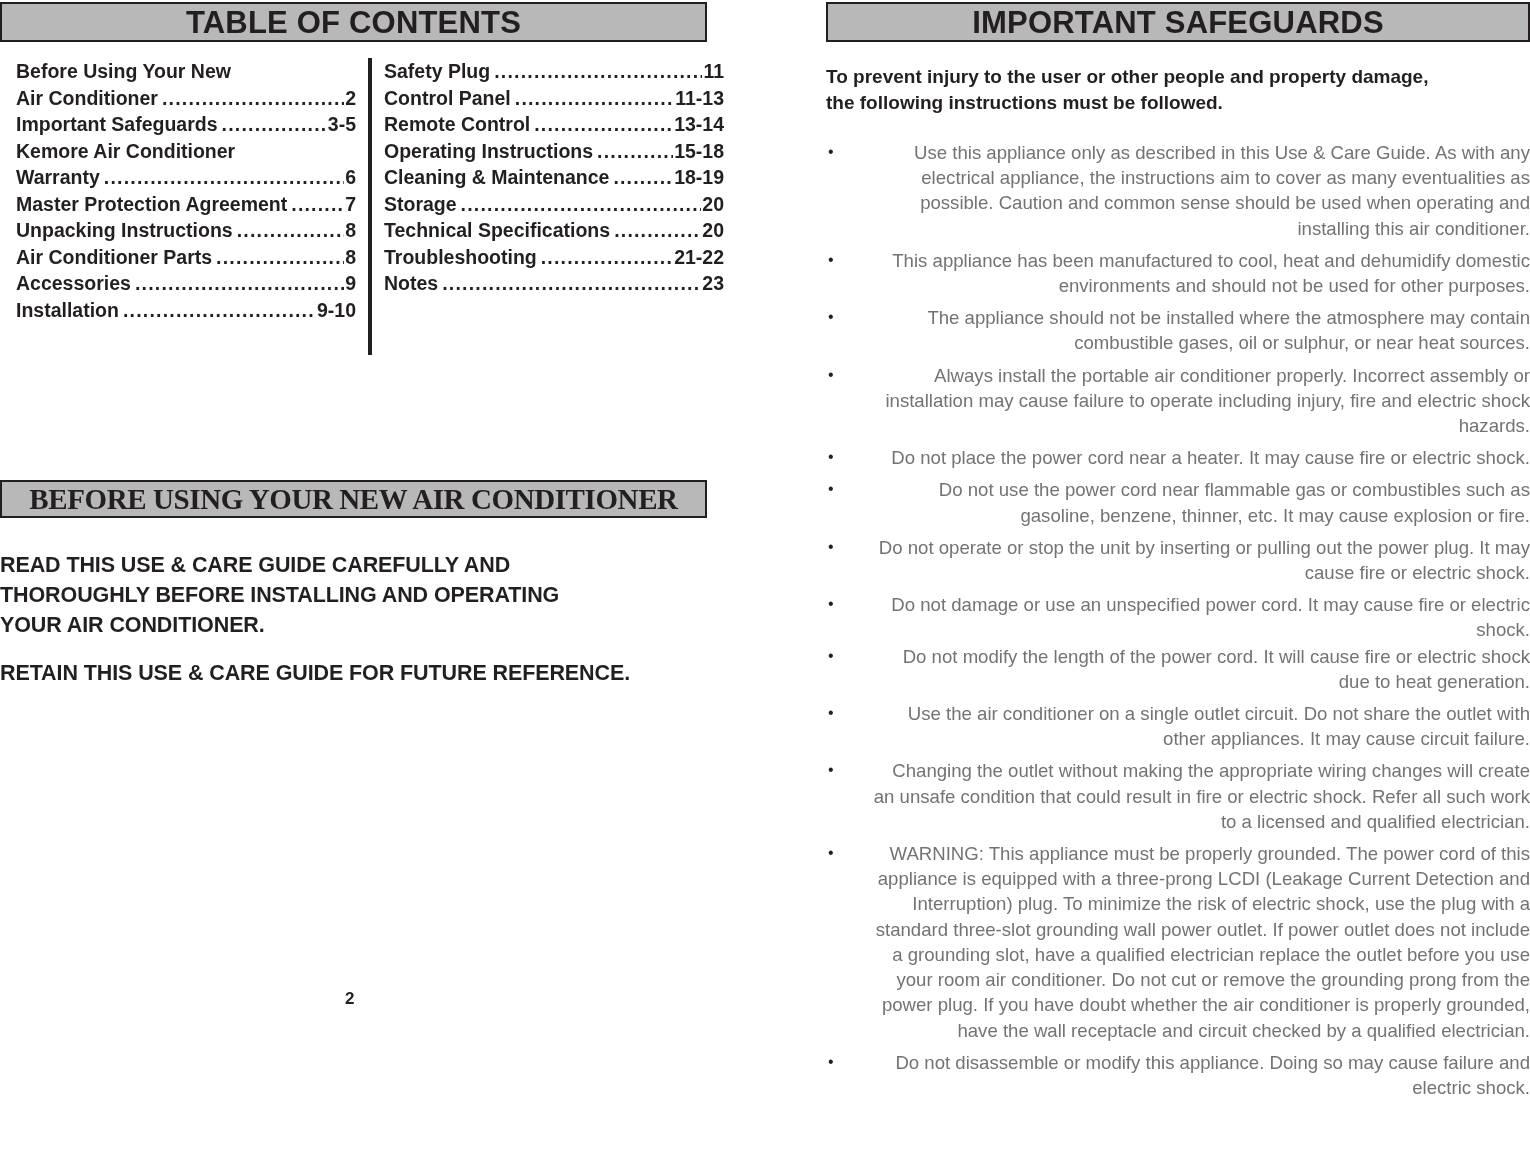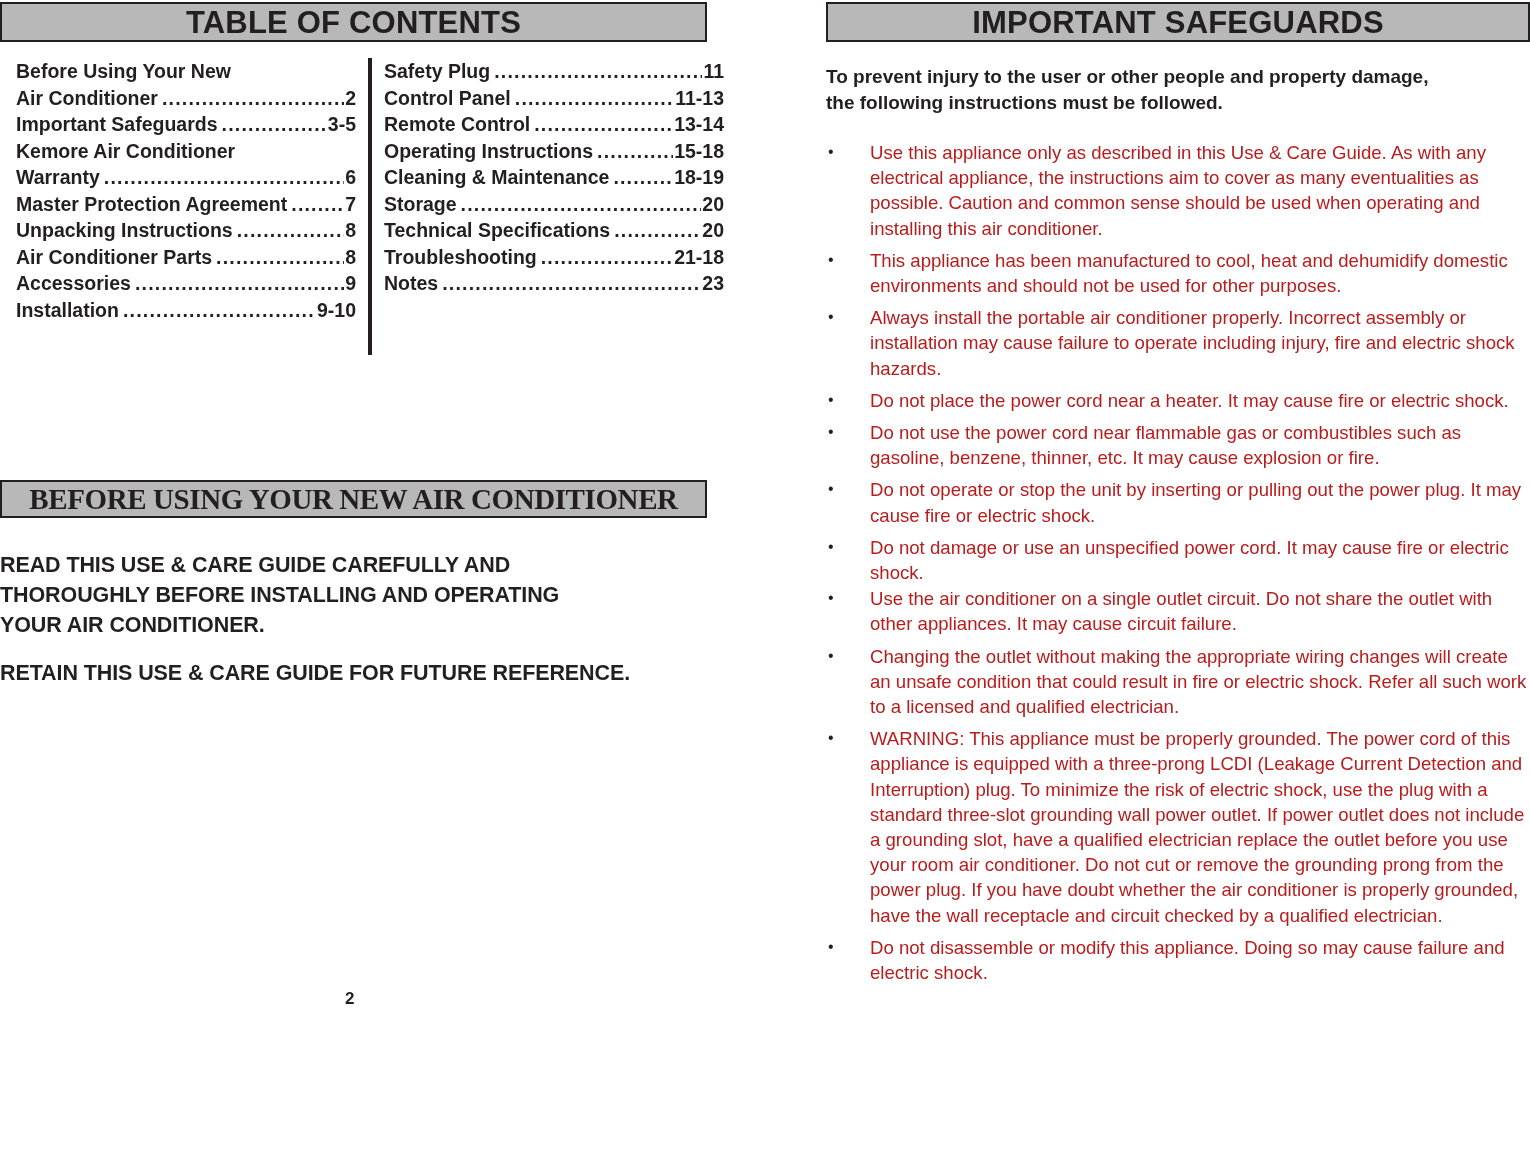--- a/index.html
+++ b/index.html
@@ -136,23 +136,23 @@
     width: 704px;
     margin: 0;
     padding: 0;
     list-style: none;
   }
   .bullet-item {
     position: relative;
     padding-left: 44px;
     font-size: 18.6px;
     line-height: 25.2px;
-    color: #b91c1c;
+    color: #737373;
     margin-bottom: 7px;
-    text-align: left;
+    text-align: right;
   }
   .bullet-item::before {
     content: "\2022";
     position: absolute;
     left: 2px;
     top: -1px;
     font-size: 16px;
     line-height: 25.2px;
     color: #231f20;
   }
@@ -305,21 +305,21 @@
           <span class="toc-label">Technical Specifications</span>
           <span class="toc-leader">............................................................</span>
           <span class="toc-page">20</span>
         </span>
       </div>
 
       <div class="toc-entry">
         <span class="toc-row">
           <span class="toc-label">Troubleshooting</span>
           <span class="toc-leader">............................................................</span>
-          <span class="toc-page">21-18</span>
+          <span class="toc-page">21-22</span>
         </span>
       </div>
 
       <div class="toc-entry">
         <span class="toc-row">
           <span class="toc-label">Notes</span>
           <span class="toc-leader">............................................................</span>
           <span class="toc-page">23</span>
         </span>
       </div>
@@ -350,24 +350,26 @@
   </div>
 
   <div class="intro-text">
     <span class="line">To prevent injury to the user or other people and property damage,</span>
     <span class="line">the following instructions must be followed.</span>
   </div>
 
   <ul class="bullet-list">
     <li class="bullet-item">Use this appliance only as described in this Use &amp; Care Guide. As with any electrical appliance, the instructions aim to cover as many eventualities as possible. Caution and common sense should be used when operating and installing this air conditioner.</li>
     <li class="bullet-item">This appliance has been manufactured to cool, heat and dehumidify domestic environments and should not be used for other purposes.</li>
+    <li class="bullet-item">The appliance should not be installed where the atmosphere may contain combustible gases, oil or sulphur, or near heat sources.</li>
     <li class="bullet-item">Always install the portable air conditioner properly. Incorrect assembly or installation may cause failure to operate including injury, fire and electric shock hazards.</li>
     <li class="bullet-item">Do not place the power cord near a heater. It may cause fire or electric shock.</li>
     <li class="bullet-item">Do not use the power cord near flammable gas or combustibles such as gasoline, benzene, thinner, etc. It may cause explosion or fire.</li>
     <li class="bullet-item">Do not operate or stop the unit by inserting or pulling out the power plug. It may cause fire or electric shock.</li>
     <li class="bullet-item tight">Do not damage or use an unspecified power cord. It may cause fire or electric shock.</li>
+    <li class="bullet-item">Do not modify the length of the power cord. It will cause fire or electric shock due to heat generation.</li>
     <li class="bullet-item">Use the air conditioner on a single outlet circuit. Do not share the outlet with other appliances. It may cause circuit failure.</li>
     <li class="bullet-item">Changing the outlet without making the appropriate wiring changes will create an unsafe condition that could result in fire or electric shock. Refer all such work to a licensed and qualified electrician.</li>
     <li class="bullet-item">WARNING: This appliance must be properly grounded. The power cord of this appliance is equipped with a three-prong LCDI (Leakage Current Detection and Interruption) plug. To minimize the risk of electric shock, use the plug with a standard three-slot grounding wall power outlet. If power outlet does not include a grounding slot, have a qualified electrician replace the outlet before you use your room air conditioner. Do not cut or remove the grounding prong from the power plug. If you have doubt whether the air conditioner is properly grounded, have the wall receptacle and circuit checked by a qualified electrician.</li>
     <li class="bullet-item">Do not disassemble or modify this appliance. Doing so may cause failure and electric shock.</li>
   </ul>
 
 </div>
 
 </body></html>

